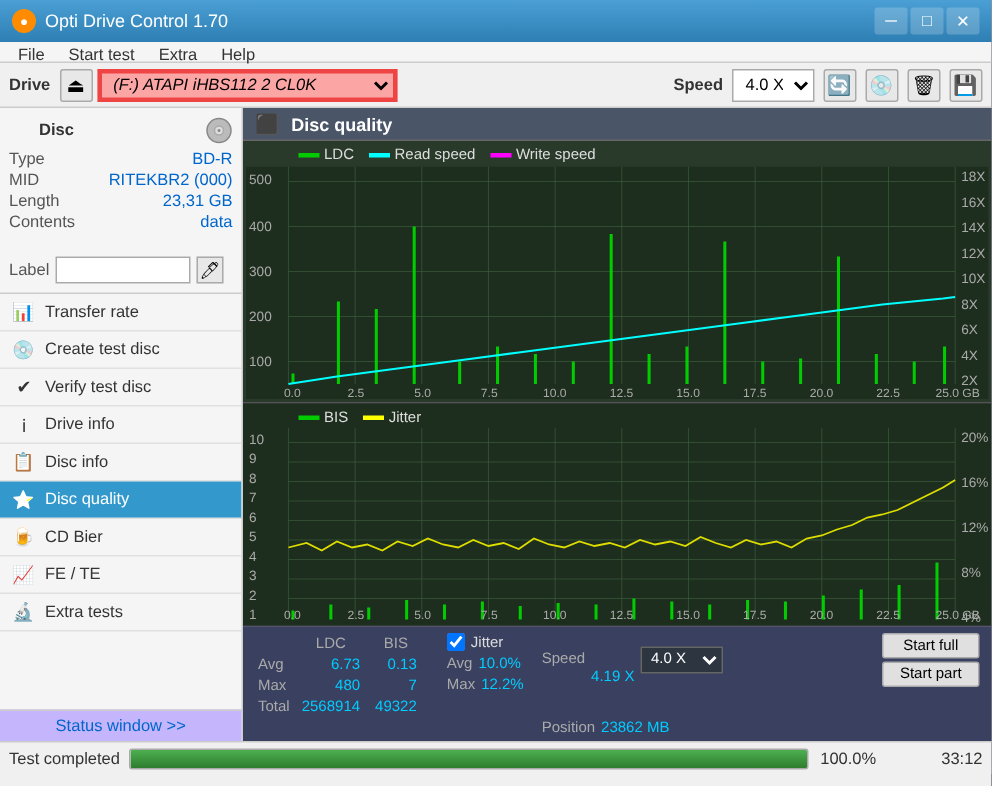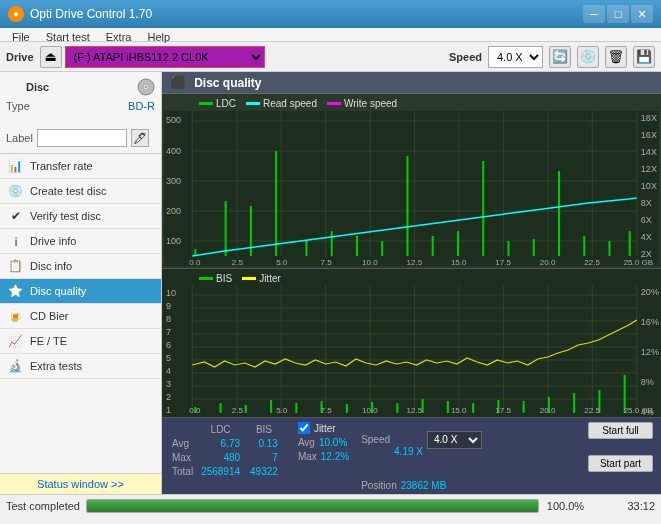--- a/index.html
+++ b/index.html
@@ -37,27 +37,28 @@
       border-bottom: 1px solid #ccc;
       display: flex;
       align-items: center;
       padding: 3px 6px;
       gap: 6px;
       height: 30px;
     }
     .drive-label { font-size: 11px; font-weight: bold; color: #333; }
     .drive-select-wrapper { display: flex; align-items: center; gap: 3px; flex: 1; }
     .drive-select {
-      background: #a21caf;
-      border: 1px solid #ef4444;
+      background: #fca5a5;
+      border: 3px solid #ef4444;
       padding: 1px 4px;
       font-size: 11px;
       height: 22px;
       flex: 1;
       max-width: 200px;
+      font-style: italic;
     }
     .toolbar-icon-btn {
       width: 22px; height: 22px;
       background: #e8e8e8;
       border: 1px solid #aaa;
       cursor: pointer;
       display: flex; align-items: center; justify-content: center;
       font-size: 13px;
       border-radius: 2px;
     }
@@ -109,21 +110,21 @@
     .sidebar-item.active { background: #3399cc; color: white; }
     .sidebar-item .item-icon { width: 16px; height: 16px; display: flex; align-items: center; justify-content: center; font-size: 12px; flex-shrink: 0; }
     .sidebar-item.active .item-icon { filter: brightness(5); }
 
     .status-window-btn {
       padding: 4px 8px;
       font-size: 11px;
       color: #0066cc;
       cursor: pointer;
       border-top: 1px solid #ccc;
-      background: #fef9c3;
+      background: #c4b5fd;
       text-align: center;
     }
 
     
     .right-content { flex: 1; display: flex; flex-direction: column; background: #2d3540; overflow: hidden; }
 
     
     .chart-header {
       background: #4a5568;
       display: flex; align-items: center; gap: 8px;
@@ -232,20 +233,32 @@
         <span class="disc-label">Disc</span>
         <svg class="disc-icon" viewBox="0 0 18 18">
           <circle cx="9" cy="9" r="8" fill="#bbb" stroke="#888" stroke-width="1"></circle>
           <circle cx="9" cy="9" r="3" fill="#ddd" stroke="#aaa" stroke-width="1"></circle>
           <circle cx="9" cy="9" r="1" fill="#888"></circle>
         </svg>
       </div>
       <div class="disc-field">
         <span class="disc-field-label">Type</span>
         <span class="disc-field-value blue">BD-R</span>
+      </div>
+      <div class="disc-field">
+        <span class="disc-field-label">MID</span>
+        <span class="disc-field-value blue">RITEKBR2 (000)</span>
+      </div>
+      <div class="disc-field">
+        <span class="disc-field-label">Length</span>
+        <span class="disc-field-value">23,31 GB</span>
+      </div>
+      <div class="disc-field">
+        <span class="disc-field-label">Contents</span>
+        <span class="disc-field-value blue">data</span>
       </div>
       <div class="label-row">
         <span class="disc-field-label">Label</span>
         <input class="label-input" type="text" style="">
         <button class="label-edit-btn">🖊</button>
       </div>
     </div>
 
     <div class="sidebar-nav">
       <div class="sidebar-item">
@@ -526,21 +539,21 @@
         <div style="display:flex; gap:4px;margin-top:20px;">
           <span style="color:#aaa; font-size:10px;">Position</span>
           <span style="color:#00ccff; font-size:10px;">23862 MB</span>
         </div>
         <div style="display:flex; align-items:center; gap:4px;">
           <span style="color:#aaa; font-size:10px;">Samples</span>
           <span style="color:#00ccff; font-size:10px;">381377</span>
         </div>
       </div>
 
-      <div class="start-buttons" style="margin-left:auto; display:flex; flex-direction:column; gap:16px;">
+      <div class="start-buttons" style="margin-left:auto; display:flex; flex-direction:column; gap:2px;">
         <button class="start-btn">Start full</button>
         <button class="start-btn">Start part</button>
       </div>
     </div>
   </div>
 </div>
 
 <div class="status-bar">
   <span class="status-text">Test completed</span>
   <div class="progress-bar-bg">

